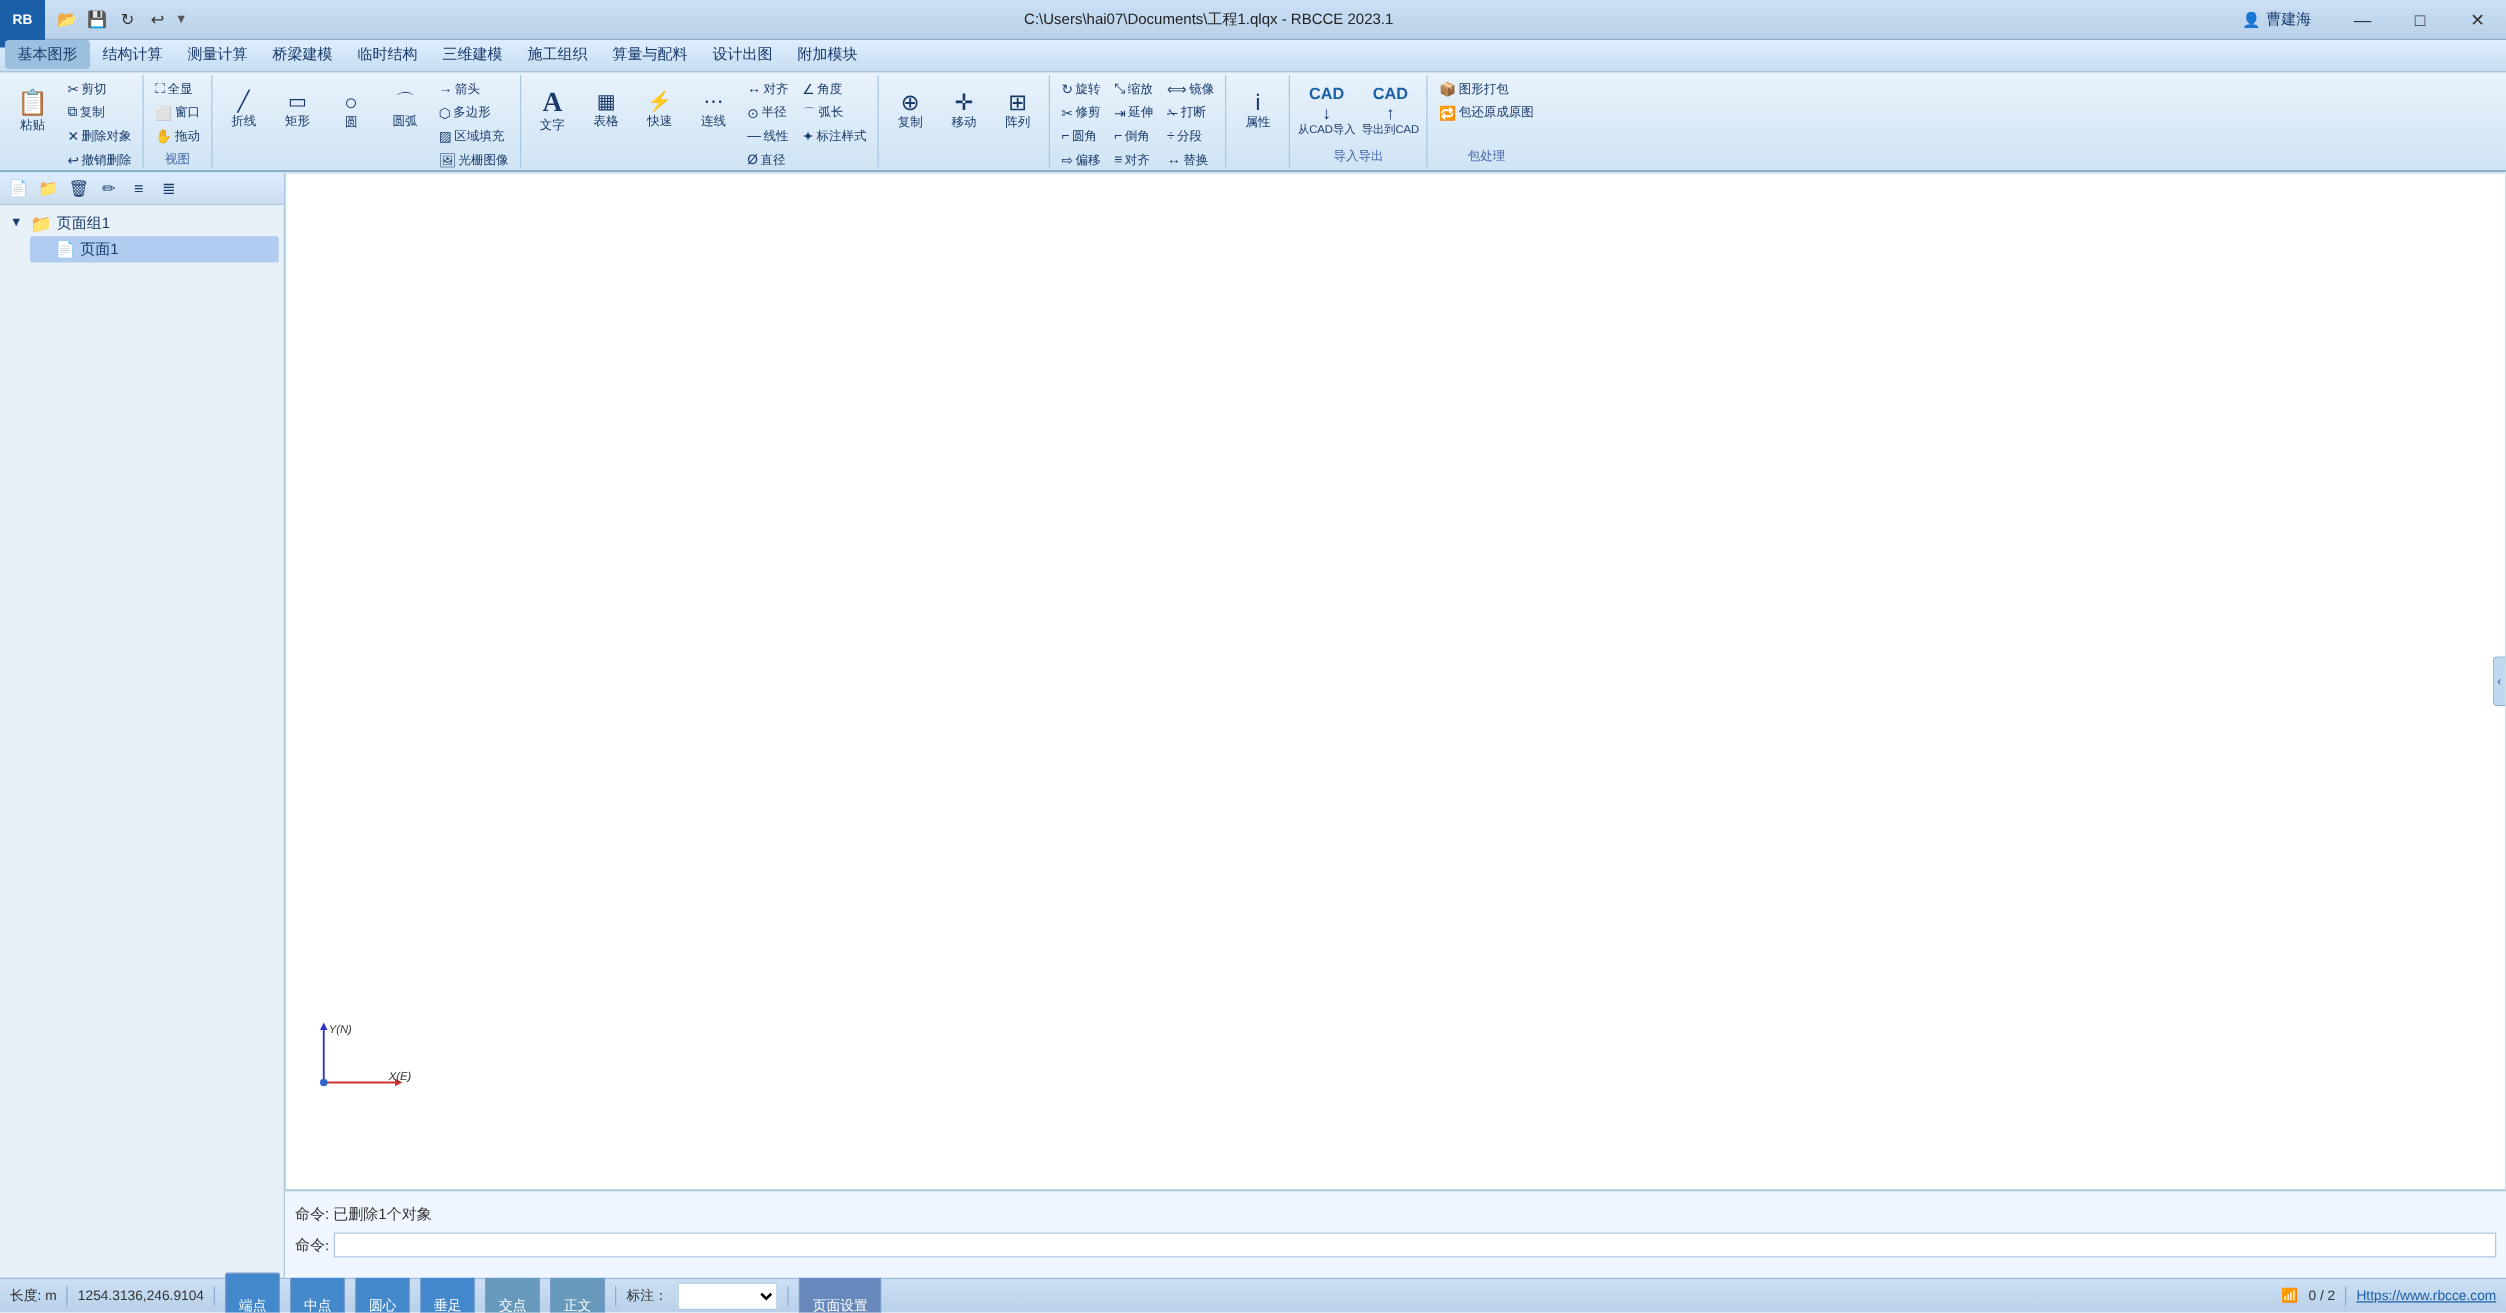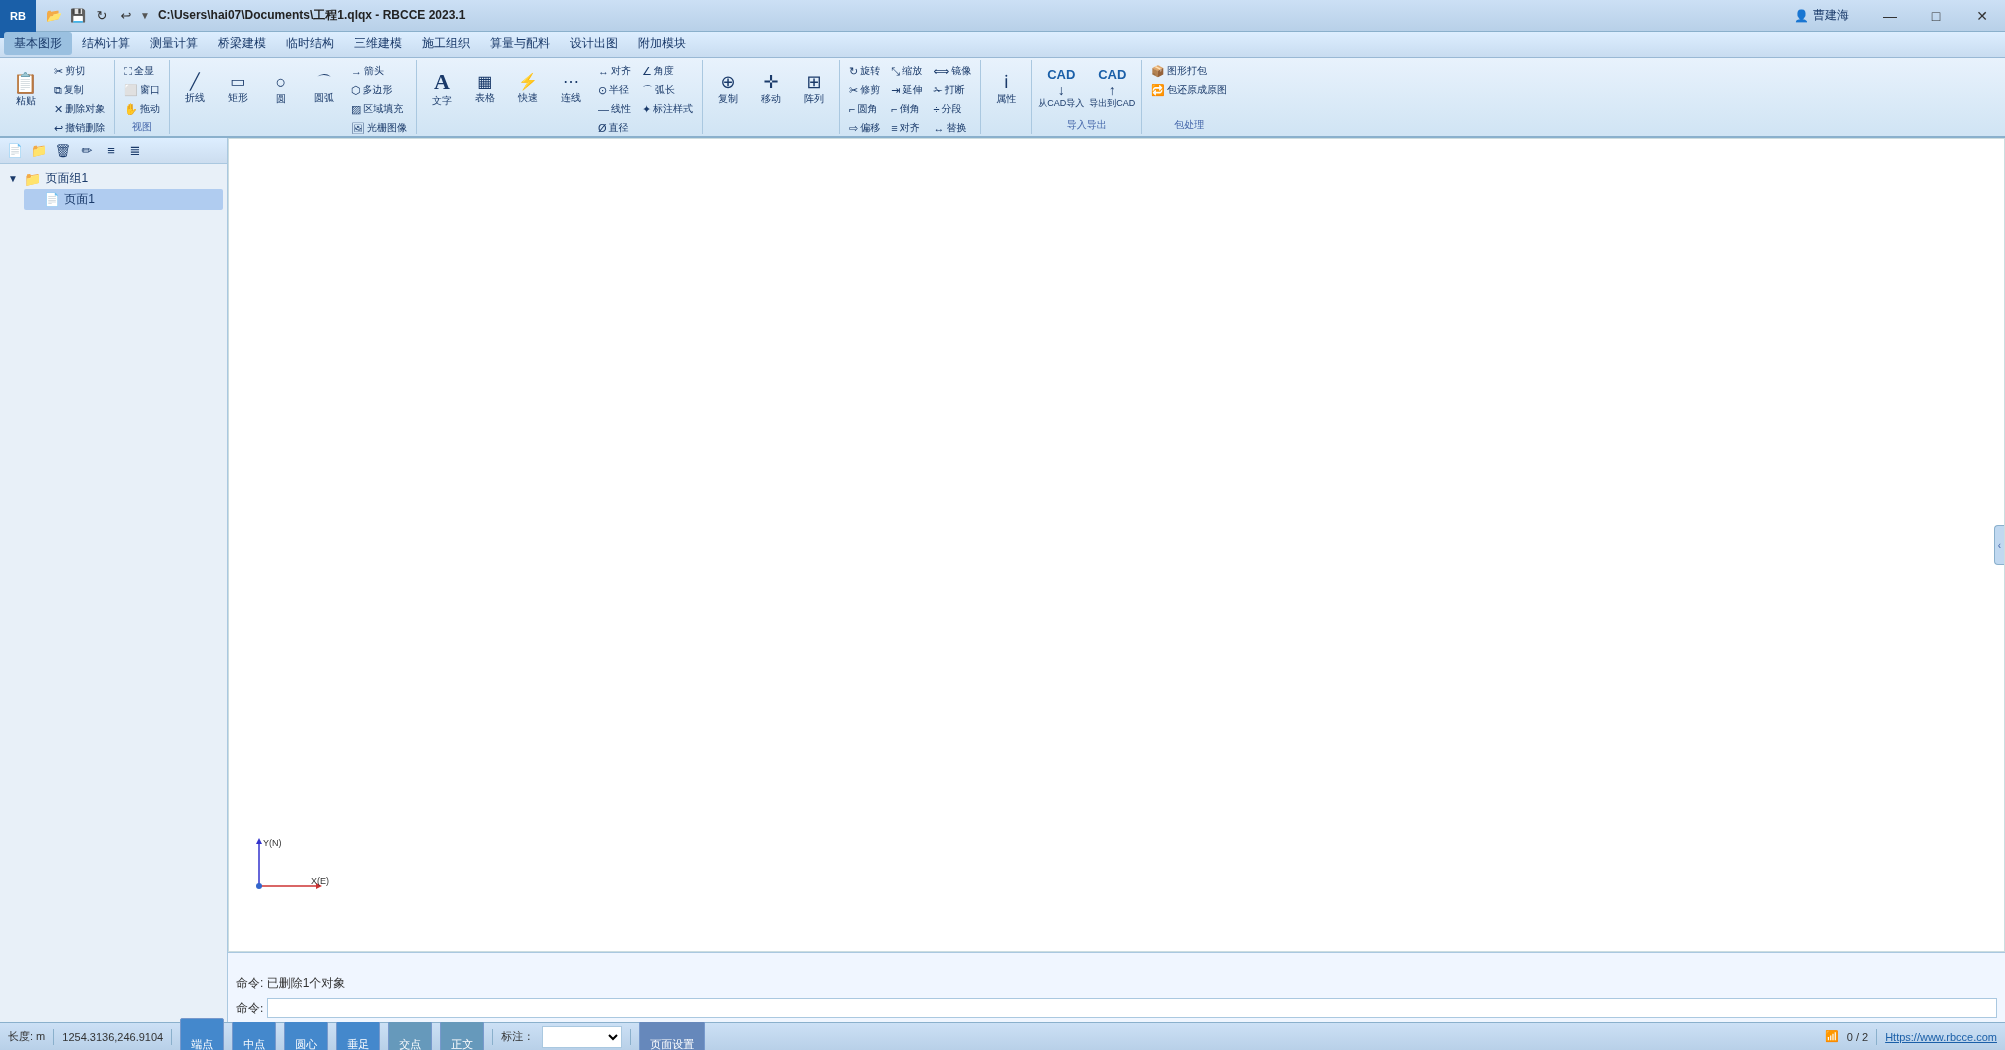--- a/index.html
+++ b/index.html
@@ -39,23 +39,23 @@
       cursor: pointer;
       display: flex;
       align-items: center;
       justify-content: center;
       color: #333;
       font-size: 13px;
       border-radius: 2px;
     }
     .title-bar-center {
       flex: 1;
+      text-align: center;
       font-size: 12px;
       color: #222;
-      font-weight: bold;
     }
     .title-bar-controls {
       display: flex;
       align-items: center;
     }
     .title-btn {
       width: 46px;
       height: 32px;
       border: none;
       background: transparent;
@@ -226,30 +226,31 @@
       flex-direction: column;
     }
     .canvas-main {
       flex: 1;
       background: white;
       position: relative;
       border: 1px solid #ccdde0;
     }
     .coordinate-axis {
       position: absolute;
-      bottom: 52px;
+      bottom: 72px;
       left: 20px;
+      font-style: italic;
     }
 
     
     .command-area {
       height: 70px;
       background: #f0f6ff;
       border-top: 1px solid #aac8e0;
-      padding: 20px 8px;
+      padding: 8px 8px;
     }
     .command-line {
       font-size: 12px;
       color: #333;
       padding: 2px 0;
     }
     .command-input-row {
       display: flex;
       align-items: center;
       gap: 4px;

